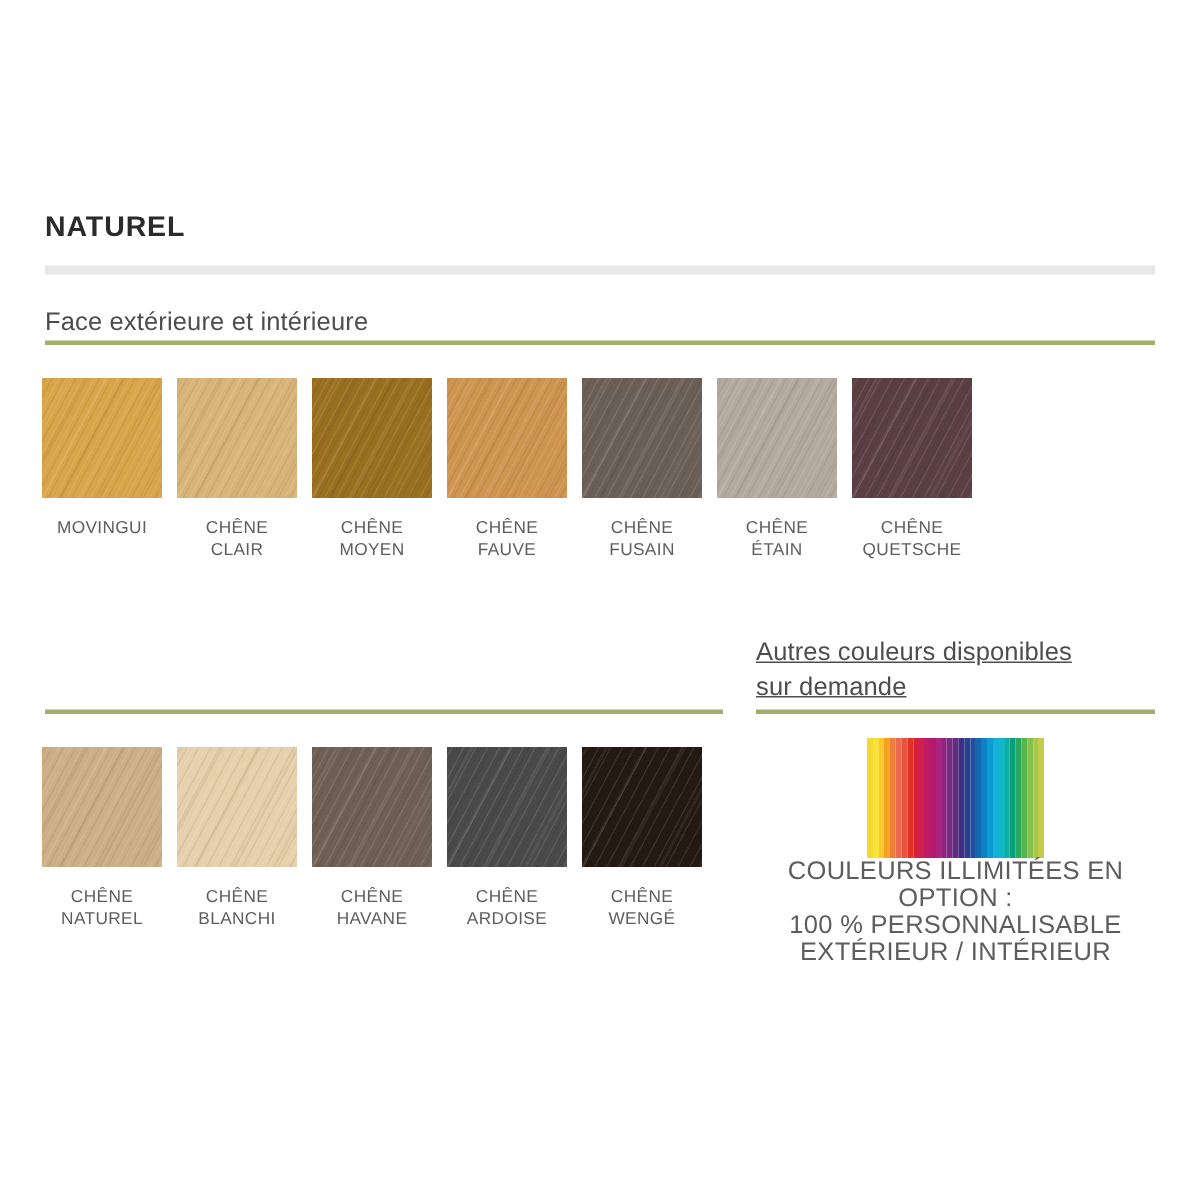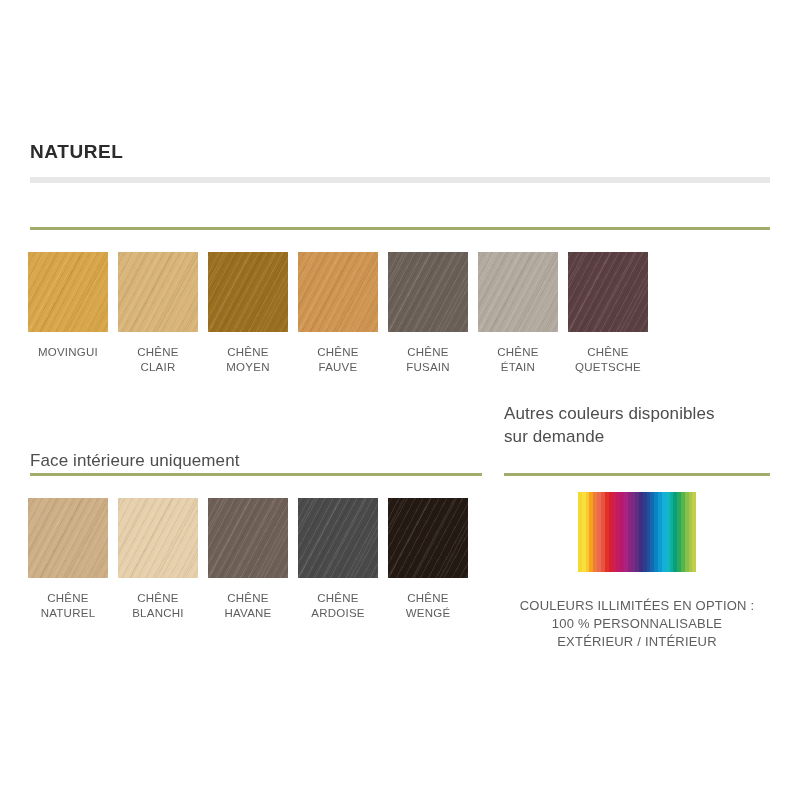--- a/index.html
+++ b/index.html
@@ -63,21 +63,21 @@
     height: 3px;
     background: #a4ac6b;
   }
 
   #head-exterior { left: 30px; top: 203px; }
   #rule-exterior { left: 30px; top: 227px; width: 740px; }
 
   #head-interior { left: 30px; top: 449px; }
   #rule-interior { left: 30px; top: 473px; width: 452px; }
 
-  #head-others   { left: 504px; top: 402px; width: 270px; }
+  #head-others   { left: 504px; top: 423px; width: 270px; text-decoration: underline; }
   #rule-others   { left: 504px; top: 473px; width: 266px; }
 
   
   .grid {
     position: absolute;
     display: flex;
     flex-direction: row;
   }
   #grid-exterior { left: 30px; top: 252px; }
   #grid-interior { left: 30px; top: 498px; }
@@ -156,37 +156,37 @@
     height: 80px;
     display: flex;
     flex-direction: row;
   }
   .rainbow i {
     display: block;
     height: 100%;
     flex: 1 1 auto;
   }
   .rainbow-caption {
-    margin-top: 25px;
-    font-size: 13px;
+    font-size: 17px;
     line-height: 18px;
     text-align: center;
     color: #5d5d5f;
     letter-spacing: 0.2px;
     white-space: pre-line;
   }
 </style>
 </head>
 <body>
 
 <div class="page">
 
   <div class="title">NATUREL</div>
   <div class="title-rule" style="background-color: rgb(232, 232, 232);"></div>
 
+  <div class="section-head" id="head-exterior">Face extérieure et intérieure</div>
   <div class="section-rule" id="rule-exterior" style="background-color: rgb(164, 172, 107);"></div>
 
   <div class="grid" id="grid-exterior">
       <div class="cell">
         <div class="swatch" style="background-color: rgb(216, 165, 72);"></div>
         <div class="swatch-label">MOVINGUI</div>
       </div>
       <div class="cell">
         <div class="swatch" style="background-color: rgb(216, 180, 120);"></div>
         <div class="swatch-label">CHÊNE
@@ -212,21 +212,20 @@
         <div class="swatch-label">CHÊNE
 ÉTAIN</div>
       </div>
       <div class="cell">
         <div class="swatch" style="background-color: rgb(91, 63, 67);"></div>
         <div class="swatch-label">CHÊNE
 QUETSCHE</div>
       </div>
     </div>
 
-  <div class="section-head" id="head-interior">Face intérieure uniquement</div>
   <div class="section-rule" id="rule-interior" style="background-color: rgb(164, 172, 107);"></div>
 
   <div class="grid" id="grid-interior">
       <div class="cell">
         <div class="swatch" style="background-color: rgb(205, 174, 133);"></div>
         <div class="swatch-label">CHÊNE
 NATUREL</div>
       </div>
       <div class="cell">
         <div class="swatch" style="background-color: rgb(230, 207, 171);"></div>

